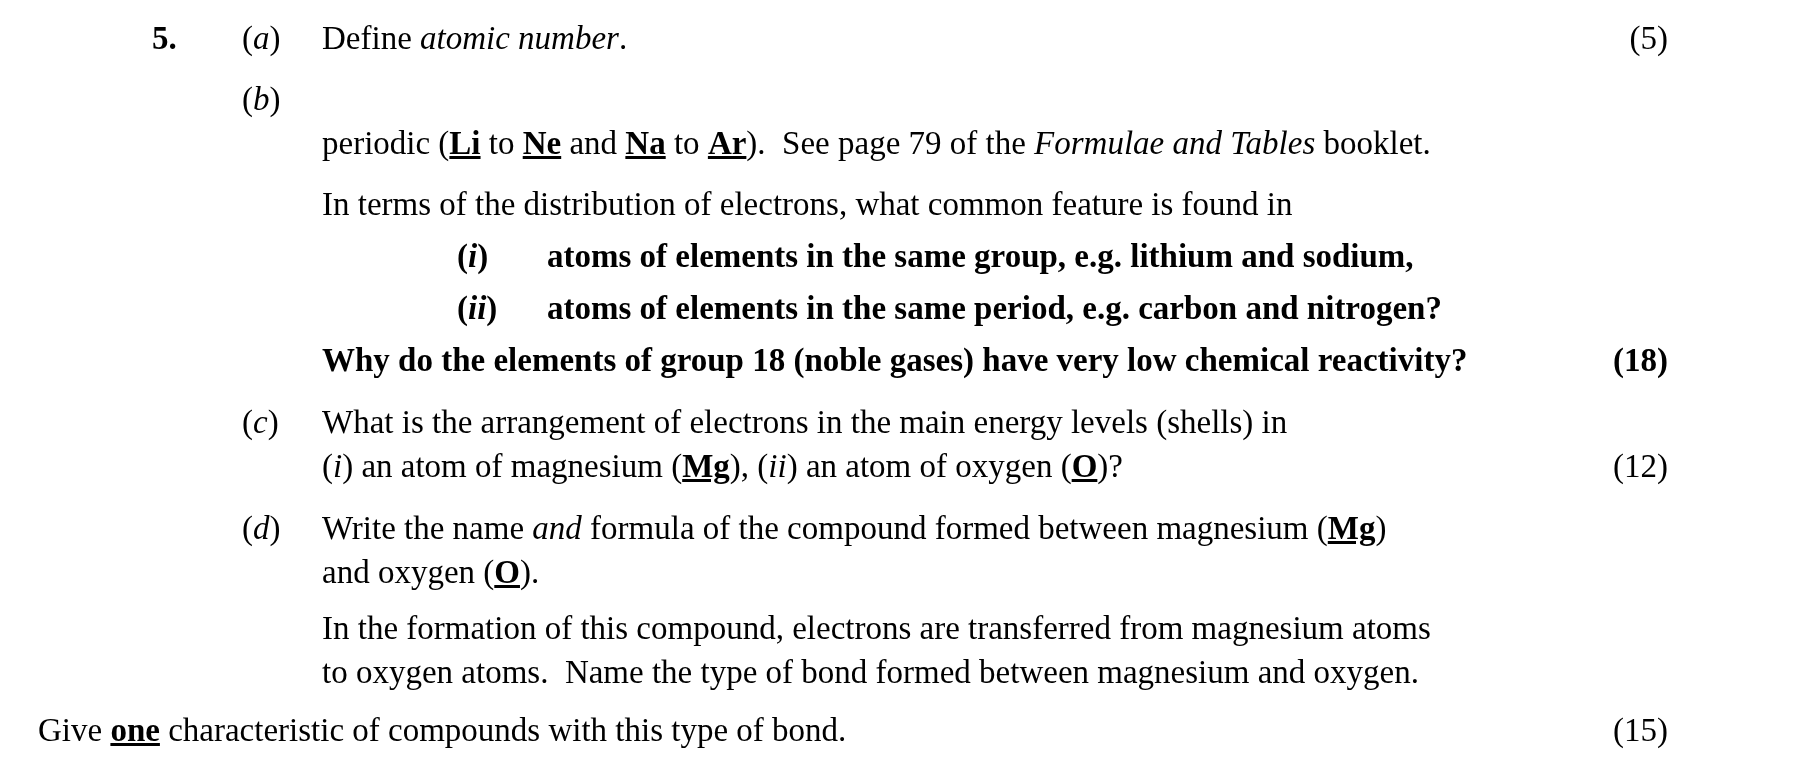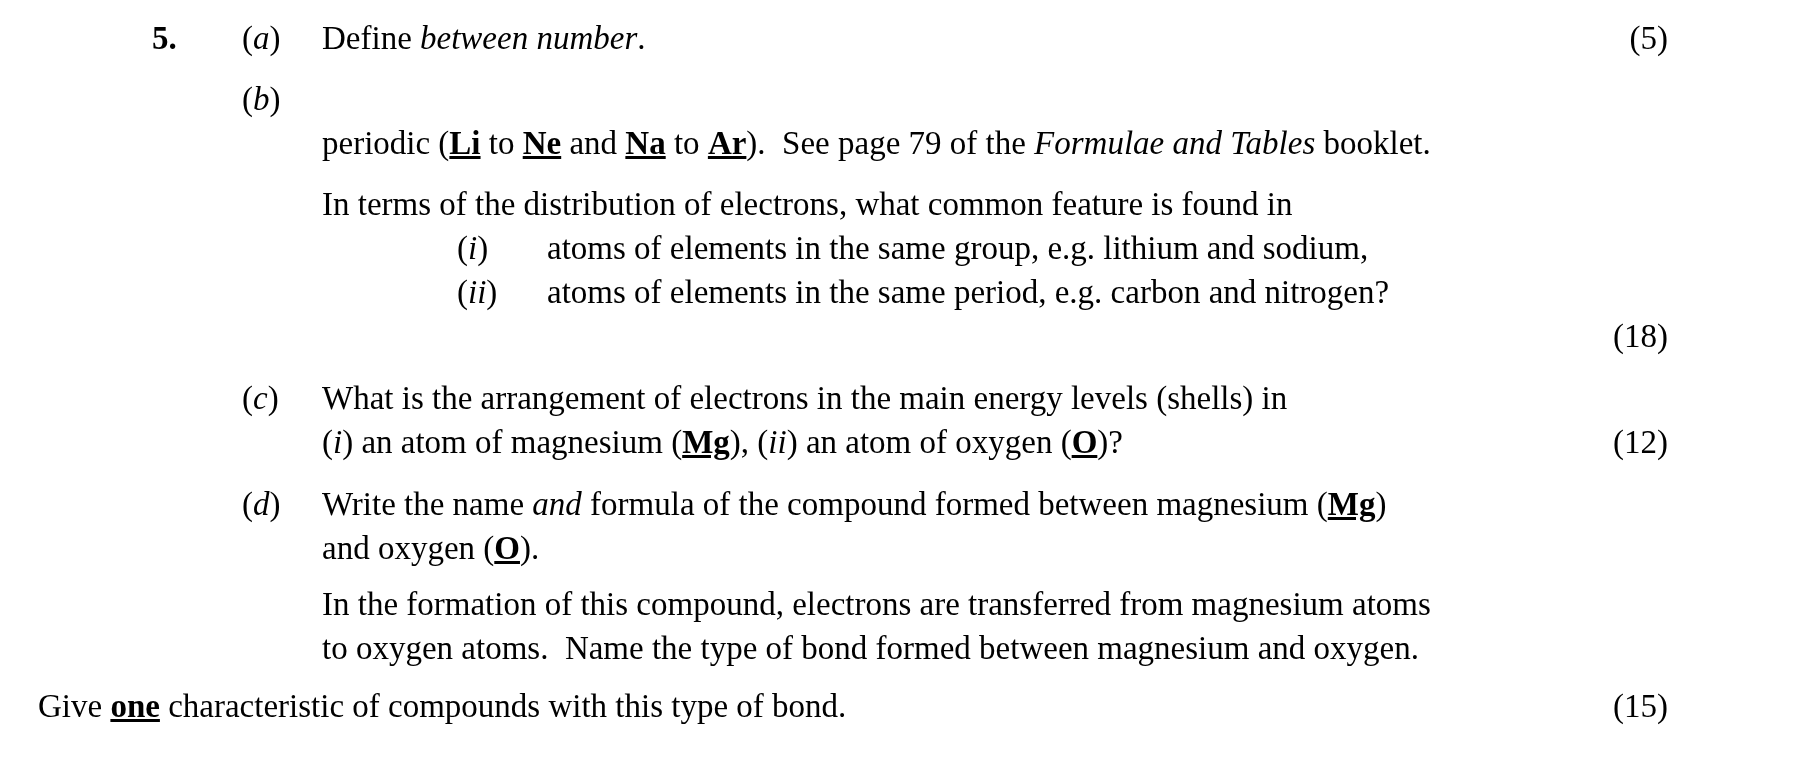--- a/index.html
+++ b/index.html
@@ -23,21 +23,21 @@
     padding-top: 16px;
   }
   .line {
     position: relative;
     margin-left: 322px;
     margin-right: 150px;
     line-height: 44px;
     min-height: 44px;
   }
   .line.gap-para { margin-top: 17px; }
-  .line.gap-sub  { margin-top: 0;  }
+  .line.gap-sub  { margin-top: 8px; font-weight: bold;  }
   .line.gap-part { margin-top: 18px; }
   .line.gap-para-sm { margin-top: 12px; }
   .line.gap-para-md { margin-top: 14px; margin-left: 38px; }
   .qnum {
     position: absolute;
     left: -170px;
     top: 0;
     font-weight: bold;
   }
   .part-label {
@@ -61,27 +61,27 @@
     position: absolute;
     right: 0;
     top: 0;
     white-space: nowrap;
   }
 </style>
 </head>
 <body>
 
 <div class="doc" id="doc">
-    <div class="line"><span class="qnum">5.</span><span class="part-label">(<span class="ltr">a</span>)</span><span class="runs"><span class="">Define </span><span class="i">between number</span><span class="">.</span></span><span class="mark">(5)</span></div>
+    <div class="line"><span class="qnum">5.</span><span class="part-label">(<span class="ltr">a</span>)</span><span class="runs"><span class="">Define </span><span class="i">atomic number</span><span class="">.</span></span><span class="mark">(5)</span></div>
     <div class="line gap-para"><span class="part-label">(<span class="ltr">b</span>)</span></div>
     <div class="line"><span class="runs"><span class="">periodic (</span><span class="b ">Li</span><span class=""> to </span><span class="b ">Ne</span><span class=""> and </span><span class="b ">Na</span><span class=""> to </span><span class="b ">Ar</span><span class="">).  See page 79 of the </span><span class="i">Formulae and Tables</span><span class=""> booklet.</span></span></div>
     <div class="line gap-para"><span class="runs"><span class="">In terms of the distribution of electrons, what common feature is found in</span></span></div>
     <div class="line gap-sub"><span class="sub-label">(<span class="ltr">i</span>)</span><span class="runs"><span class="">atoms of elements in the same group, e.g. lithium and sodium,</span></span></div>
     <div class="line gap-sub"><span class="sub-label">(<span class="ltr">ii</span>)</span><span class="runs"><span class="">atoms of elements in the same period, e.g. carbon and nitrogen?</span></span></div>
-    <div class="line gap-sub"><span class="mark">(18)</span></div>
+    <div class="line gap-sub"><span class="runs"><span class="">Why do the elements of group 18 (noble gases) have very low chemical reactivity?</span></span><span class="mark">(18)</span></div>
     <div class="line gap-part"><span class="part-label">(<span class="ltr">c</span>)</span><span class="runs"><span class="">What is the arrangement of electrons in the main energy levels (shells) in</span></span></div>
     <div class="line"><span class="runs"><span class="">(</span><span class="i">i</span><span class="">) an atom of magnesium (</span><span class="b ">Mg</span><span class="">), (</span><span class="i">ii</span><span class="">) an atom of oxygen (</span><span class="b ">O</span><span class="">)?</span></span><span class="mark">(12)</span></div>
     <div class="line gap-part"><span class="part-label">(<span class="ltr">d</span>)</span><span class="runs"><span class="">Write the name </span><span class="i">and</span><span class=""> formula of the compound formed between magnesium (</span><span class="b ">Mg</span><span class="">)</span></span></div>
     <div class="line"><span class="runs"><span class="">and oxygen (</span><span class="b ">O</span><span class="">).</span></span></div>
     <div class="line gap-para-sm"><span class="runs"><span class="">In the formation of this compound, electrons are transferred from magnesium atoms</span></span></div>
     <div class="line"><span class="runs"><span class="">to oxygen atoms.  Name the type of bond formed between magnesium and oxygen.</span></span></div>
     <div class="line gap-para-md"><span class="runs"><span class="">Give </span><span class="b ">one</span><span class=""> characteristic of compounds with this type of bond.</span></span><span class="mark">(15)</span></div>
   </div>
 
 </body></html>

